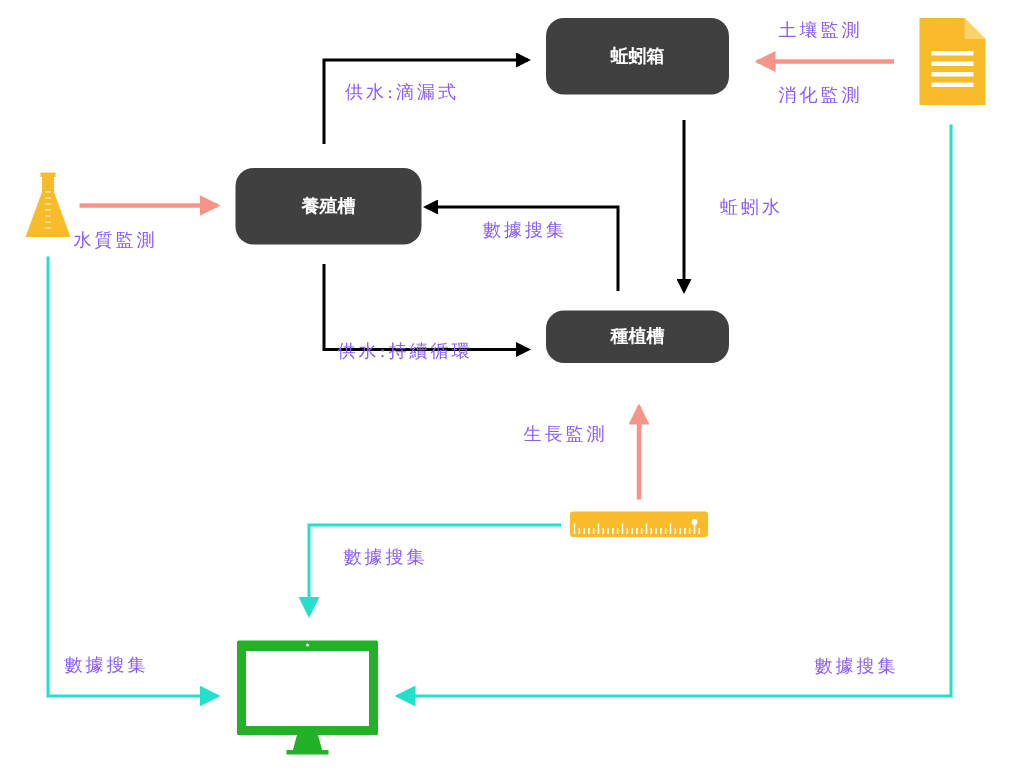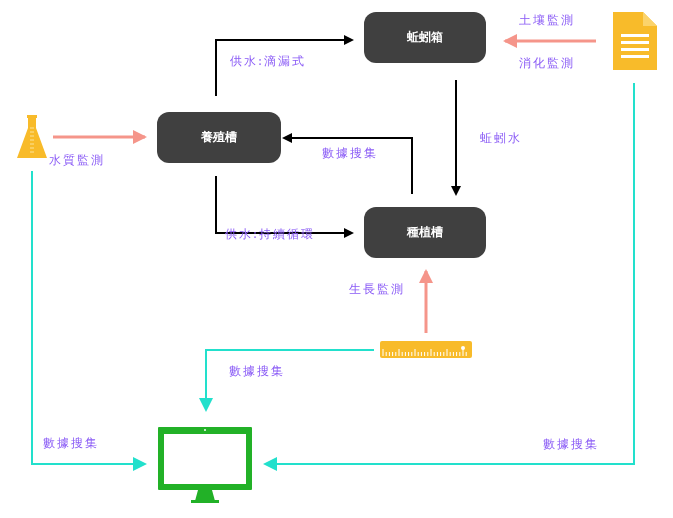--- a/index.html
+++ b/index.html
@@ -102,21 +102,21 @@
     <rect x="158" y="427" width="94" height="63" rx="1" fill="#22b127"></rect>
     <rect x="164" y="434" width="82" height="50" fill="#fff"></rect>
     <circle cx="205" cy="430" r="1" fill="#fff"></circle>
     <path d="M198,490 L212,490 L215,501 L195,501 z" fill="#22b127"></path>
     <rect x="191" y="500" width="28" height="3" fill="#22b127"></rect>
   </g>
 </svg>
 
 <div class="node" style="left:157px;top:112px;width:124px;height:51px;">養殖槽</div>
 <div class="node" style="left:364px;top:12px;width:122px;height:51px;">蚯蚓箱</div>
-<div class="node" style="left:364px;top:207px;width:122px;height:51px;">種植槽</div>
+<div class="node" style="left:364px;top:207px;width:122px;height:35px;">種植槽</div>
 
 <div class="lbl" style="left:49px;top:108px;margin-top:44px;">水質監測</div>
 <div class="lbl" style="left:230px;top:53px;">供水:滴漏式</div>
 <div class="lbl" style="left:225px;top:205px;margin-top:21px;">供水:持續循環</div>
 <div class="lbl" style="left:322px;top:145px;">數據搜集</div>
 <div class="lbl" style="left:468px;top:130px;padding-left:12px;">蚯蚓水</div>
 <div class="lbl" style="left:519px;top:12px;">土壤監測</div>
 <div class="lbl" style="left:519px;top:55px;">消化監測</div>
 <div class="lbl" style="left:349px;top:281px;">生長監測</div>
 <div class="lbl" style="left:229px;top:363px;">數據搜集</div>

